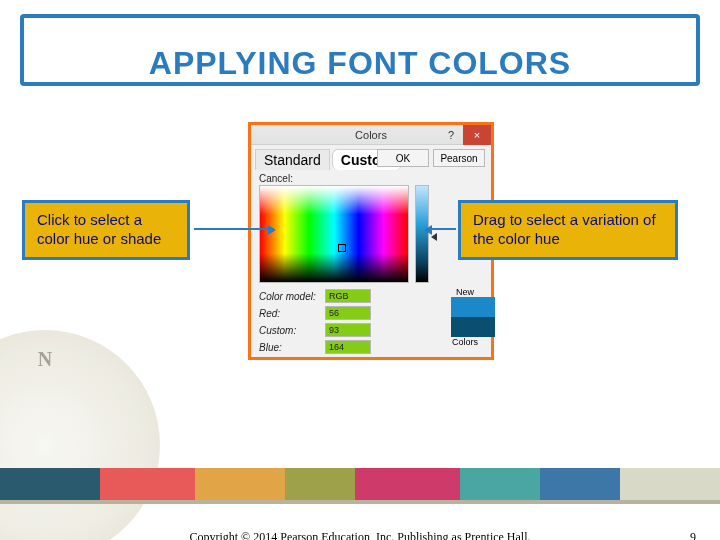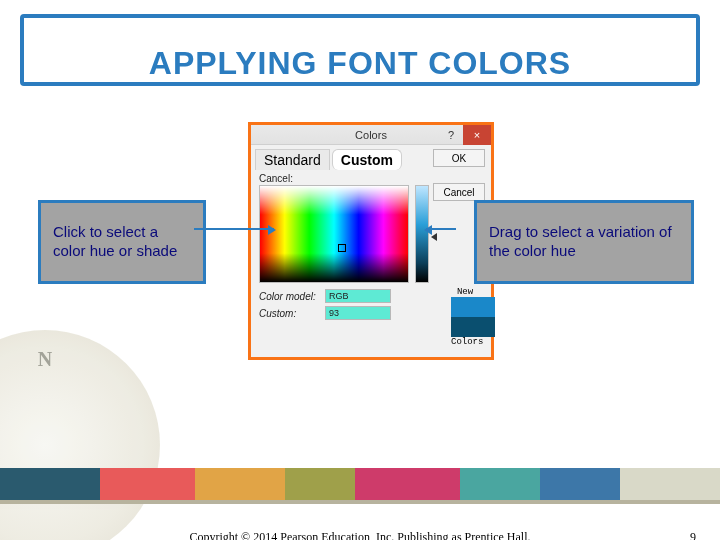--- a/index.html
+++ b/index.html
@@ -61,21 +61,21 @@
     display:flex; gap:2px; padding: 4px 4px 0 4px;
     font-size: 14px;
   }
   .tab {
     background:#eaeaea; border:1px solid #cfcfcf; border-bottom:none;
     padding: 2px 8px;
   }
   .tab.active { background:#fff; font-weight:bold;border-radius:6px; }
   .dlg-buttons {
     position:absolute; right:6px; top:24px;
-    display:flex; flex-direction:column; gap:16px;
+    display:flex; flex-direction:row; gap:4px;
   }
   .dlg-btn {
     width: 52px; height: 18px;
     background:#f4f4f4; border:1px solid #b8b8b8;
     font-size: 10px;
     display:flex;align-items:center;justify-content:center;
   }
   .colors-label {
     position:absolute; left:8px; top:48px;
     font-size:10px; color:#222;
@@ -104,45 +104,43 @@
     border-bottom:4px solid transparent;
     border-right:6px solid #333;
   }
   .fields {
     position:absolute; left:8px; top:164px;
     font-size:10px; color:#222;
   }
   .frow { display:flex; align-items:center; margin-bottom:3px; }
   .flabel { width: 66px; font-style: italic; }
   .fval {
-    width: 66px; height: 14px;
-    border:1px solid #b8b8b8; background:#5eead4;
+    width: 46px; height: 14px;
+    border:1px solid #b8b8b8; background:#84cc16;
     font-size:9px; padding-left:3px;
     display:flex; align-items:center;text-align:center;
   }
   .preview {
     position:absolute; right:12px; bottom:10px;
     width:28px;
-    font-family:Liberation Mono, monospace;
   }
   .preview .lbl { font-size:9px; text-align:center; }
   .preview .sw { width:44px; height:20px; }
   .sw-new    { background:#1a88c9; }
   .sw-cur    { background:#0a4f6f; }
 
   
   .callout {
     position:absolute;
-    background:#a3a3a3;
+    background:#eab308;
     border:3px solid #2b7cbf;
-    padding:20px 12px;
+    padding:8px 12px;
     font-size:15px;
     color:#0a0a7a;
     line-height:1.25;
-    margin-left:16px;
   }
   .callout-left  { left:22px;  top:200px; width:168px; }
   .callout-right { left:458px; top:200px; width:220px; }
   .arr {
     position:absolute; height:0;
     border-top:2px solid #2b7cbf;
   }
   .arr::after {
     content:""; position:absolute; right:-2px; top:-5px;
     width:0;height:0;
@@ -207,37 +205,45 @@
     <span class="t">Colors</span>
     <span class="win-help">?</span>
     <span class="win-close">×</span>
   </div>
   <div class="tabs">
     <div class="tab">Standard</div>
     <div class="tab active">Custom</div>
   </div>
   <div class="dlg-buttons">
     <div class="dlg-btn">OK</div>
-    <div class="dlg-btn">Cancel</div>
+    <div class="dlg-btn">Pearson</div>
   </div>
   <div class="colors-label">Cancel:</div>
   <div class="hue-field">
     <div class="hue-cursor"></div>
   </div>
   <div class="lightness"></div>
   <div class="ltick"></div>
 
   <div class="fields">
     <div class="frow">
       <span class="flabel">Color model:</span>
       <span class="fval">RGB</span>
     </div>
     <div class="frow">
+      <span class="flabel">Red:</span>
+      <span class="fval">56</span>
+    </div>
+    <div class="frow">
       <span class="flabel">Custom:</span>
       <span class="fval">93</span>
+    </div>
+    <div class="frow">
+      <span class="flabel">Blue:</span>
+      <span class="fval">164</span>
     </div>
   </div>
 
   <div class="preview">
     <div class="lbl">New</div>
     <div class="sw sw-new"></div>
     <div class="sw sw-cur"></div>
     <div class="lbl">Colors</div>
   </div>
 </div>

